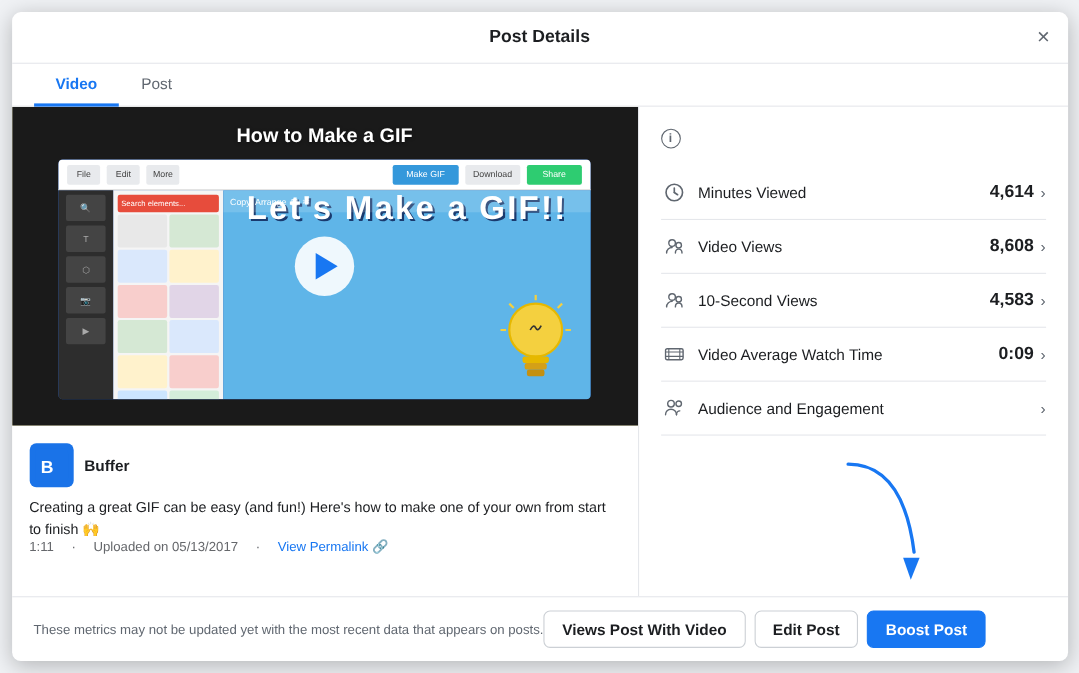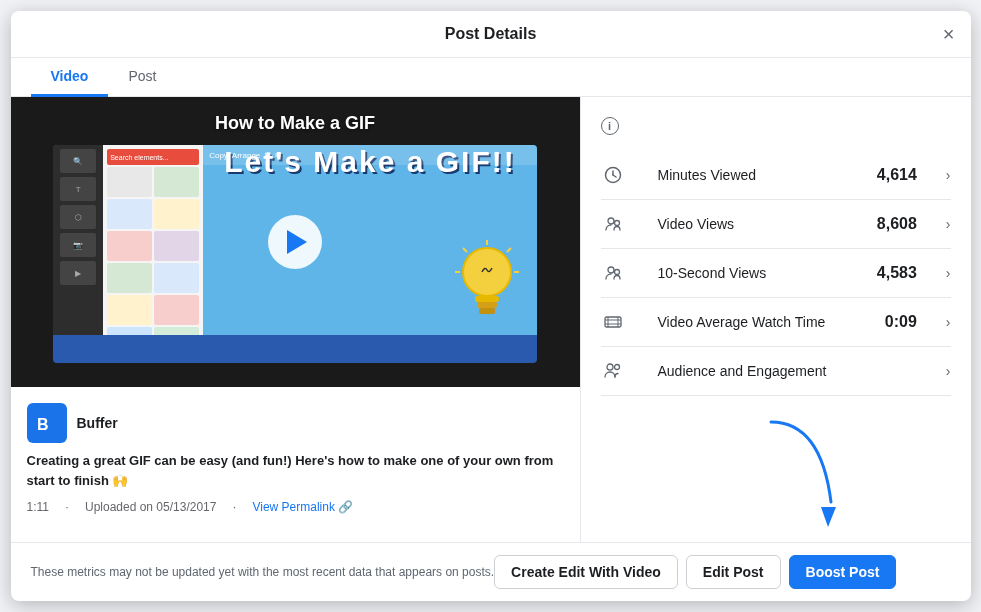--- a/index.html
+++ b/index.html
@@ -149,22 +149,20 @@
     }
     .author-name {
       font-size: 14px;
       font-weight: 700;
       color: #1c1e21;
     }
     .post-caption {
       font-size: 13px;
       color: #1c1e21;
       line-height: 1.5;
-      margin-bottom: 10px;
-      font-weight: bold;
     }
     .post-meta {
       font-size: 12px;
       color: #65676b;
       display: flex;
       align-items: center;
       gap: 16px;
     }
     .post-meta a {
       color: #1877f2;
@@ -196,21 +194,20 @@
       font-size: 11px;
       color: #606770;
       cursor: pointer;
     }
     .metric-row {
       display: flex;
       align-items: center;
       padding: 12px 0;
       border-bottom: 1px solid #e5e7eb;
       cursor: pointer;
-      gap: 23px;
     }
     .metric-row:last-child {
       border-bottom: none;
     }
     .metric-icon {
       width: 24px;
       height: 24px;
       margin-right: 10px;
       color: #606770;
       display: flex;
@@ -380,20 +377,29 @@
   <div class="modal-body">
 
     <div class="left-panel">
 
       <div class="video-container">
         <div class="video-thumbnail">
           <span class="video-title-overlay">How to Make a GIF</span>
 
           <div class="video-mock-content">
             <div class="canva-ui">
+              <div class="canva-toolbar">
+                <div class="canva-tool">File</div>
+                <div class="canva-tool">Edit</div>
+                <div class="canva-tool">More</div>
+                <div style="flex:1"></div>
+                <div class="canva-tool" style="background:#3498db;color:#fff;width:60px;">Make GIF</div>
+                <div class="canva-tool" style="width:50px;">Download</div>
+                <div class="canva-tool" style="background:#2ecc71;color:#fff;width:50px;">Share</div>
+              </div>
               <div class="canva-body">
                 <div class="canva-sidebar">
                   <div class="canva-sb-icon">🔍</div>
                   <div class="canva-sb-icon">T</div>
                   <div class="canva-sb-icon">⬡</div>
                   <div class="canva-sb-icon">📷</div>
                   <div class="canva-sb-icon">▶</div>
                 </div>
                 <div class="canva-elements">
                   <div style="background:#e74c3c;height:16px;border-radius:2px;margin-bottom:2px;font-size:7px;color:#fff;display:flex;align-items:center;padding:0 3px;">Search elements...</div>
@@ -561,19 +567,19 @@
           <polygon points="70,95 85,95 77,115" fill="#1877f2"></polygon>
         </svg>
       </div>
     </div>
 
   </div>
 
   <div class="modal-footer">
     <span class="footer-note">These metrics may not be updated yet with the most recent data that appears on posts.</span>
     <div class="footer-buttons">
-      <button class="btn btn-secondary">Create Edit With Video</button>
+      <button class="btn btn-secondary">Views Post With Video</button>
       <button class="btn btn-secondary">Edit Post</button>
       <button class="btn btn-primary">Boost Post</button>
     </div>
   </div>
 
 </div>
 
 </body></html>

